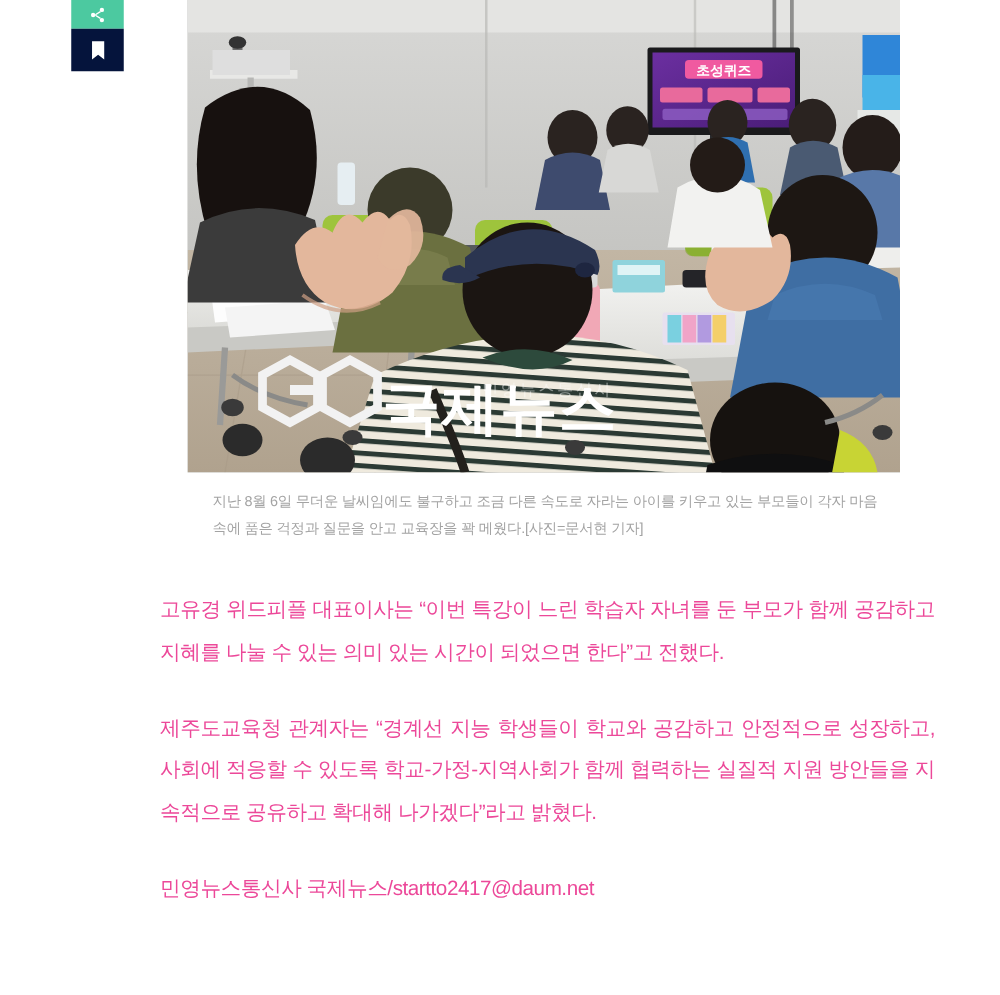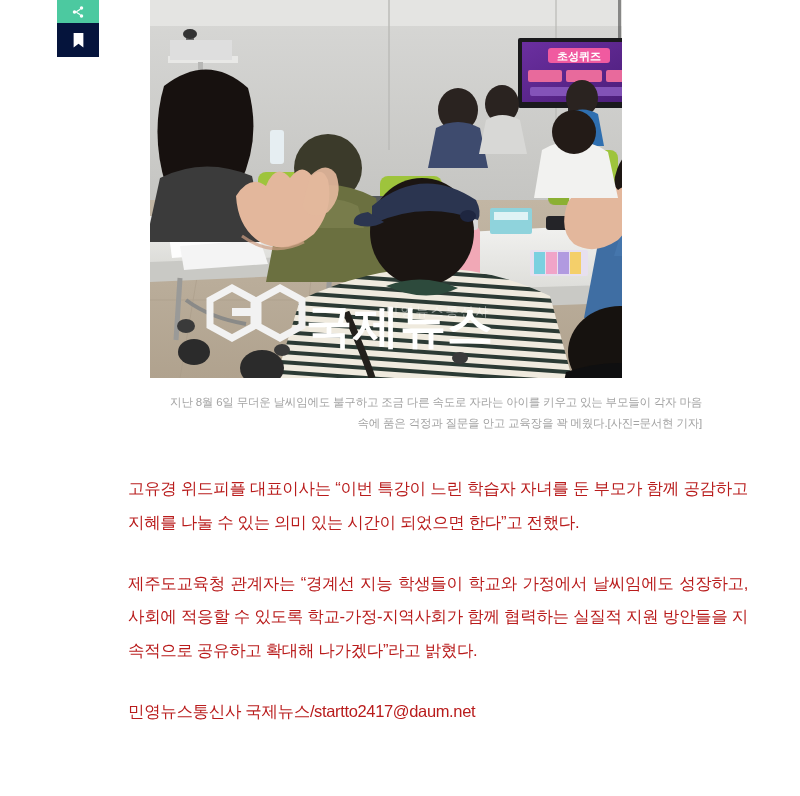--- a/index.html
+++ b/index.html
@@ -49,50 +49,49 @@
 
   
   .figure {
     position: absolute;
     left: 150px;
     top: 0;
     width: 570px;
   }
   .photo {
     position: relative;
-    width: 472px;
+    width: 570px;
     height: 378px;
     overflow: hidden;
     background: #c9c9c6;
   }
   .photo svg { display: block; width: 570px; height: 378px; }
 
   .figcaption {
     margin: 14px 0 0 0;
     padding: 0 18px 0 20px;
     font-size: 11.5px;
     line-height: 1.85;
     color: #a3a3a3;
     letter-spacing: -0.2px;
     font-family: "Liberation Sans", "DejaVu Sans", sans-serif;
-    text-align: right;
   }
 
   
   .body-copy {
     position: absolute;
     left: 128px;
     top: 472px;
     width: 620px;
   }
   .para {
     margin: 0 0 27px 0;
     font-size: 16.5px;
     line-height: 2.05;
-    color: #b91c1c;
+    color: #ec4899;
     letter-spacing: -0.35px;
     text-align: justify;
     text-justify: inter-character;
   }
   .para.byline {
     margin-bottom: 0;
     text-align: left;
   }
 </style>
 </head>
@@ -345,17 +344,17 @@
 
         <rect x="0" y="0" width="570" height="378" fill="none"></rect>
       </svg>
     </div>
 
     <figcaption class="figcaption">지난 8월 6일 무더운 날씨임에도 불구하고 조금 다른 속도로 자라는 아이를 키우고 있는 부모들이 각자 마음 속에 품은 걱정과 질문을 안고 교육장을 꽉 메웠다.[사진=문서현 기자]</figcaption>
   </figure>
 
   <div class="body-copy">
     <p class="para">고유경 위드피플 대표이사는 “이번 특강이 느린 학습자 자녀를 둔 부모가 함께 공감하고 지혜를 나눌 수 있는 의미 있는 시간이 되었으면 한다”고 전했다.</p>
-    <p class="para">제주도교육청 관계자는 “경계선 지능 학생들이 학교와 가정에서 날씨임에도 성장하고, 사회에 적응할 수 있도록 학교-가정-지역사회가 함께 협력하는 실질적 지원 방안들을 지속적으로 공유하고 확대해 나가겠다”라고 밝혔다.</p>
+    <p class="para">제주도교육청 관계자는 “경계선 지능 학생들이 학교와 공감하고 안정적으로 성장하고, 사회에 적응할 수 있도록 학교-가정-지역사회가 함께 협력하는 실질적 지원 방안들을 지속적으로 공유하고 확대해 나가겠다”라고 밝혔다.</p>
     <p class="para byline">민영뉴스통신사 국제뉴스/startto2417@daum.net</p>
   </div>
 
 </article>
 
 </body></html>

